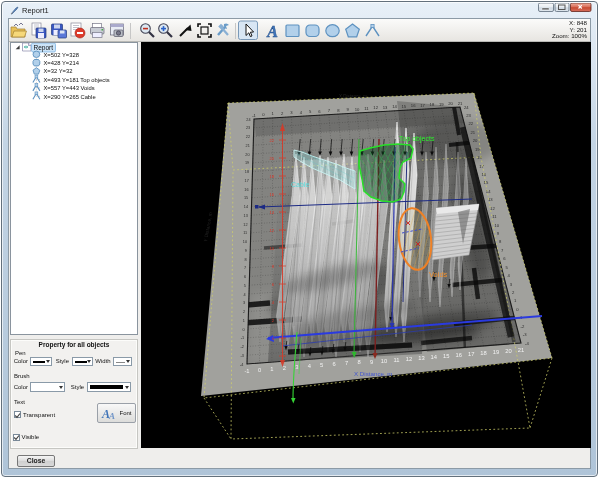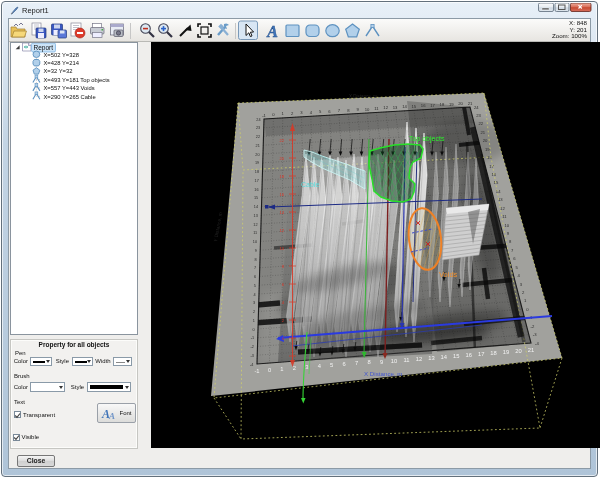--- a/index.html
+++ b/index.html
@@ -9,21 +9,21 @@
 .title .cap{position:absolute;left:20px;top:4px}
 .client{position:absolute;left:6px;top:16px;right:6px;bottom:7px;background:#efeeec;border:1px solid #8c9aa6}
 .toolbar{position:absolute;left:0;top:0;right:0;height:23px;background:linear-gradient(#fbfbfa,#e7e5e1);
  border-bottom:1px solid #b9b9b5}
 .status{position:absolute;right:3px;top:1px;text-align:right;font-size:6.2px;color:#111;line-height:6.5px}
 .tree{position:absolute;left:1px;top:23px;width:128px;height:293px;background:#fff;border:1px solid #8a949e}
 .props{position:absolute;left:1px;top:320px;width:128px;height:110px;background:#f2f1ef;
  border:1px solid #c6c6c2;box-shadow:inset 0 0 0 1px #fcfcfa}
 .closebtn{position:absolute;left:8px;top:436px;width:38px;height:12px;background:linear-gradient(#f5f5f5,#dedede 45%,#cfcfcf 50%,#d9d9d9);
  border:1px solid #777;border-radius:2px;font-size:6.8px;font-weight:bold;color:#222;text-align:center;line-height:10px}
-.viewport{position:absolute;left:142px;top:23px;width:450px;height:406px;background:#000}
+.viewport{position:absolute;left:132px;top:23px;width:450px;height:406px;background:#000}
 </style></head><body>
 <div class="win">
   <div class="title">
       <svg width="9" height="9" style="position:absolute;left:8px;top:4px" xmlns="http://www.w3.org/2000/svg">
         <path d="M1,8 L6,2 L8,1 L7,3 L2,8 Z" fill="#5b86c0" stroke="#365a88" stroke-width="0.6"></path>
         <path d="M1,8 l1.5,-1.5" stroke="#888" stroke-width="1"></path>
       </svg>
       <span class="cap">Report1</span>
       <svg width="54" height="12" style="position:absolute;right:5px;top:1px" xmlns="http://www.w3.org/2000/svg">
         <g>

